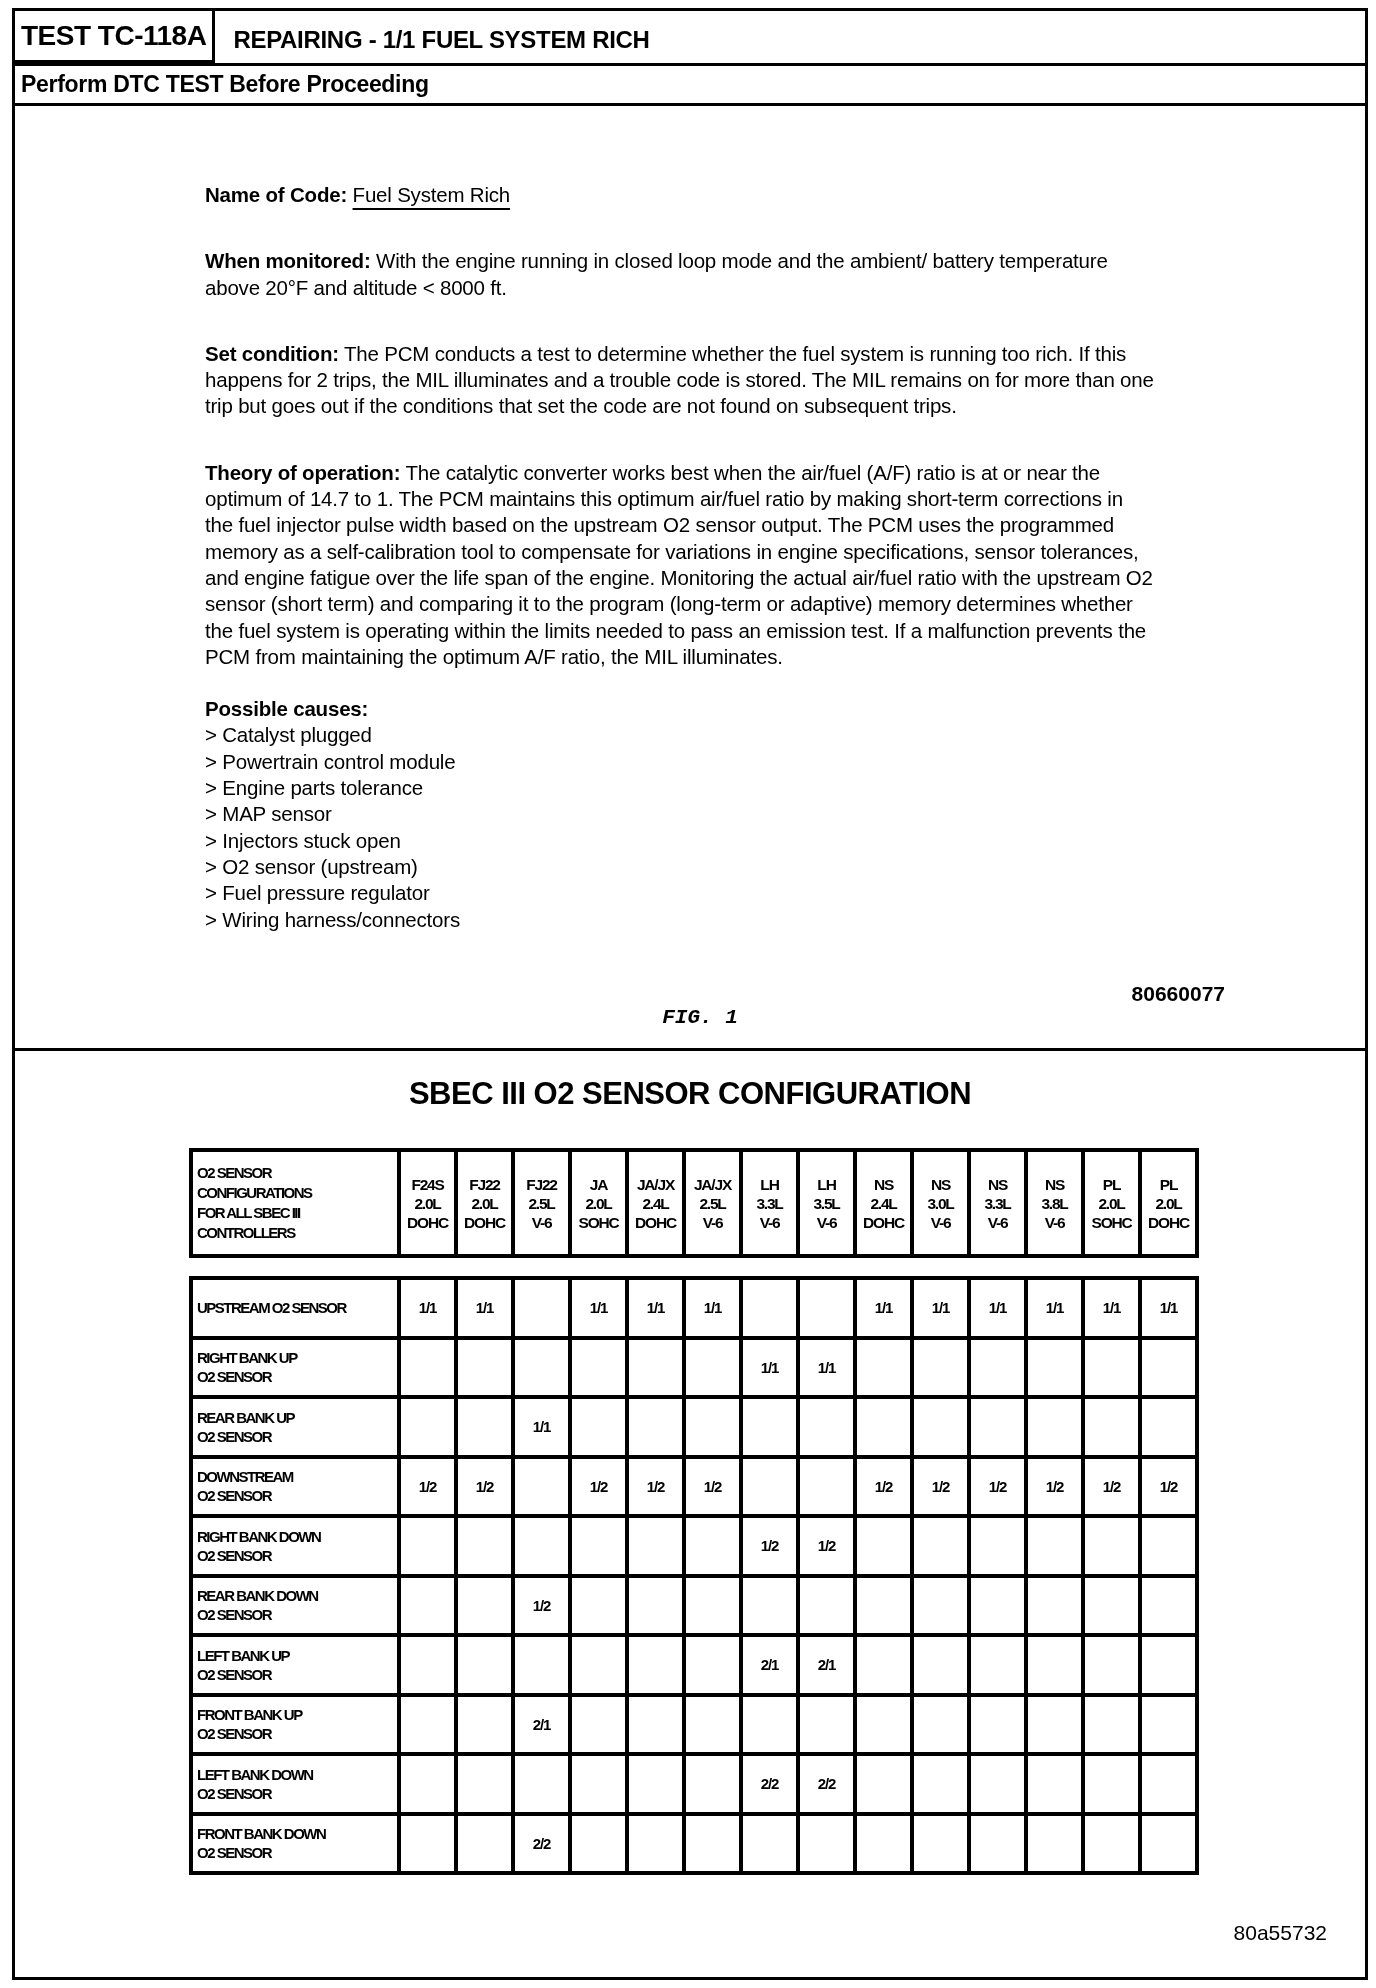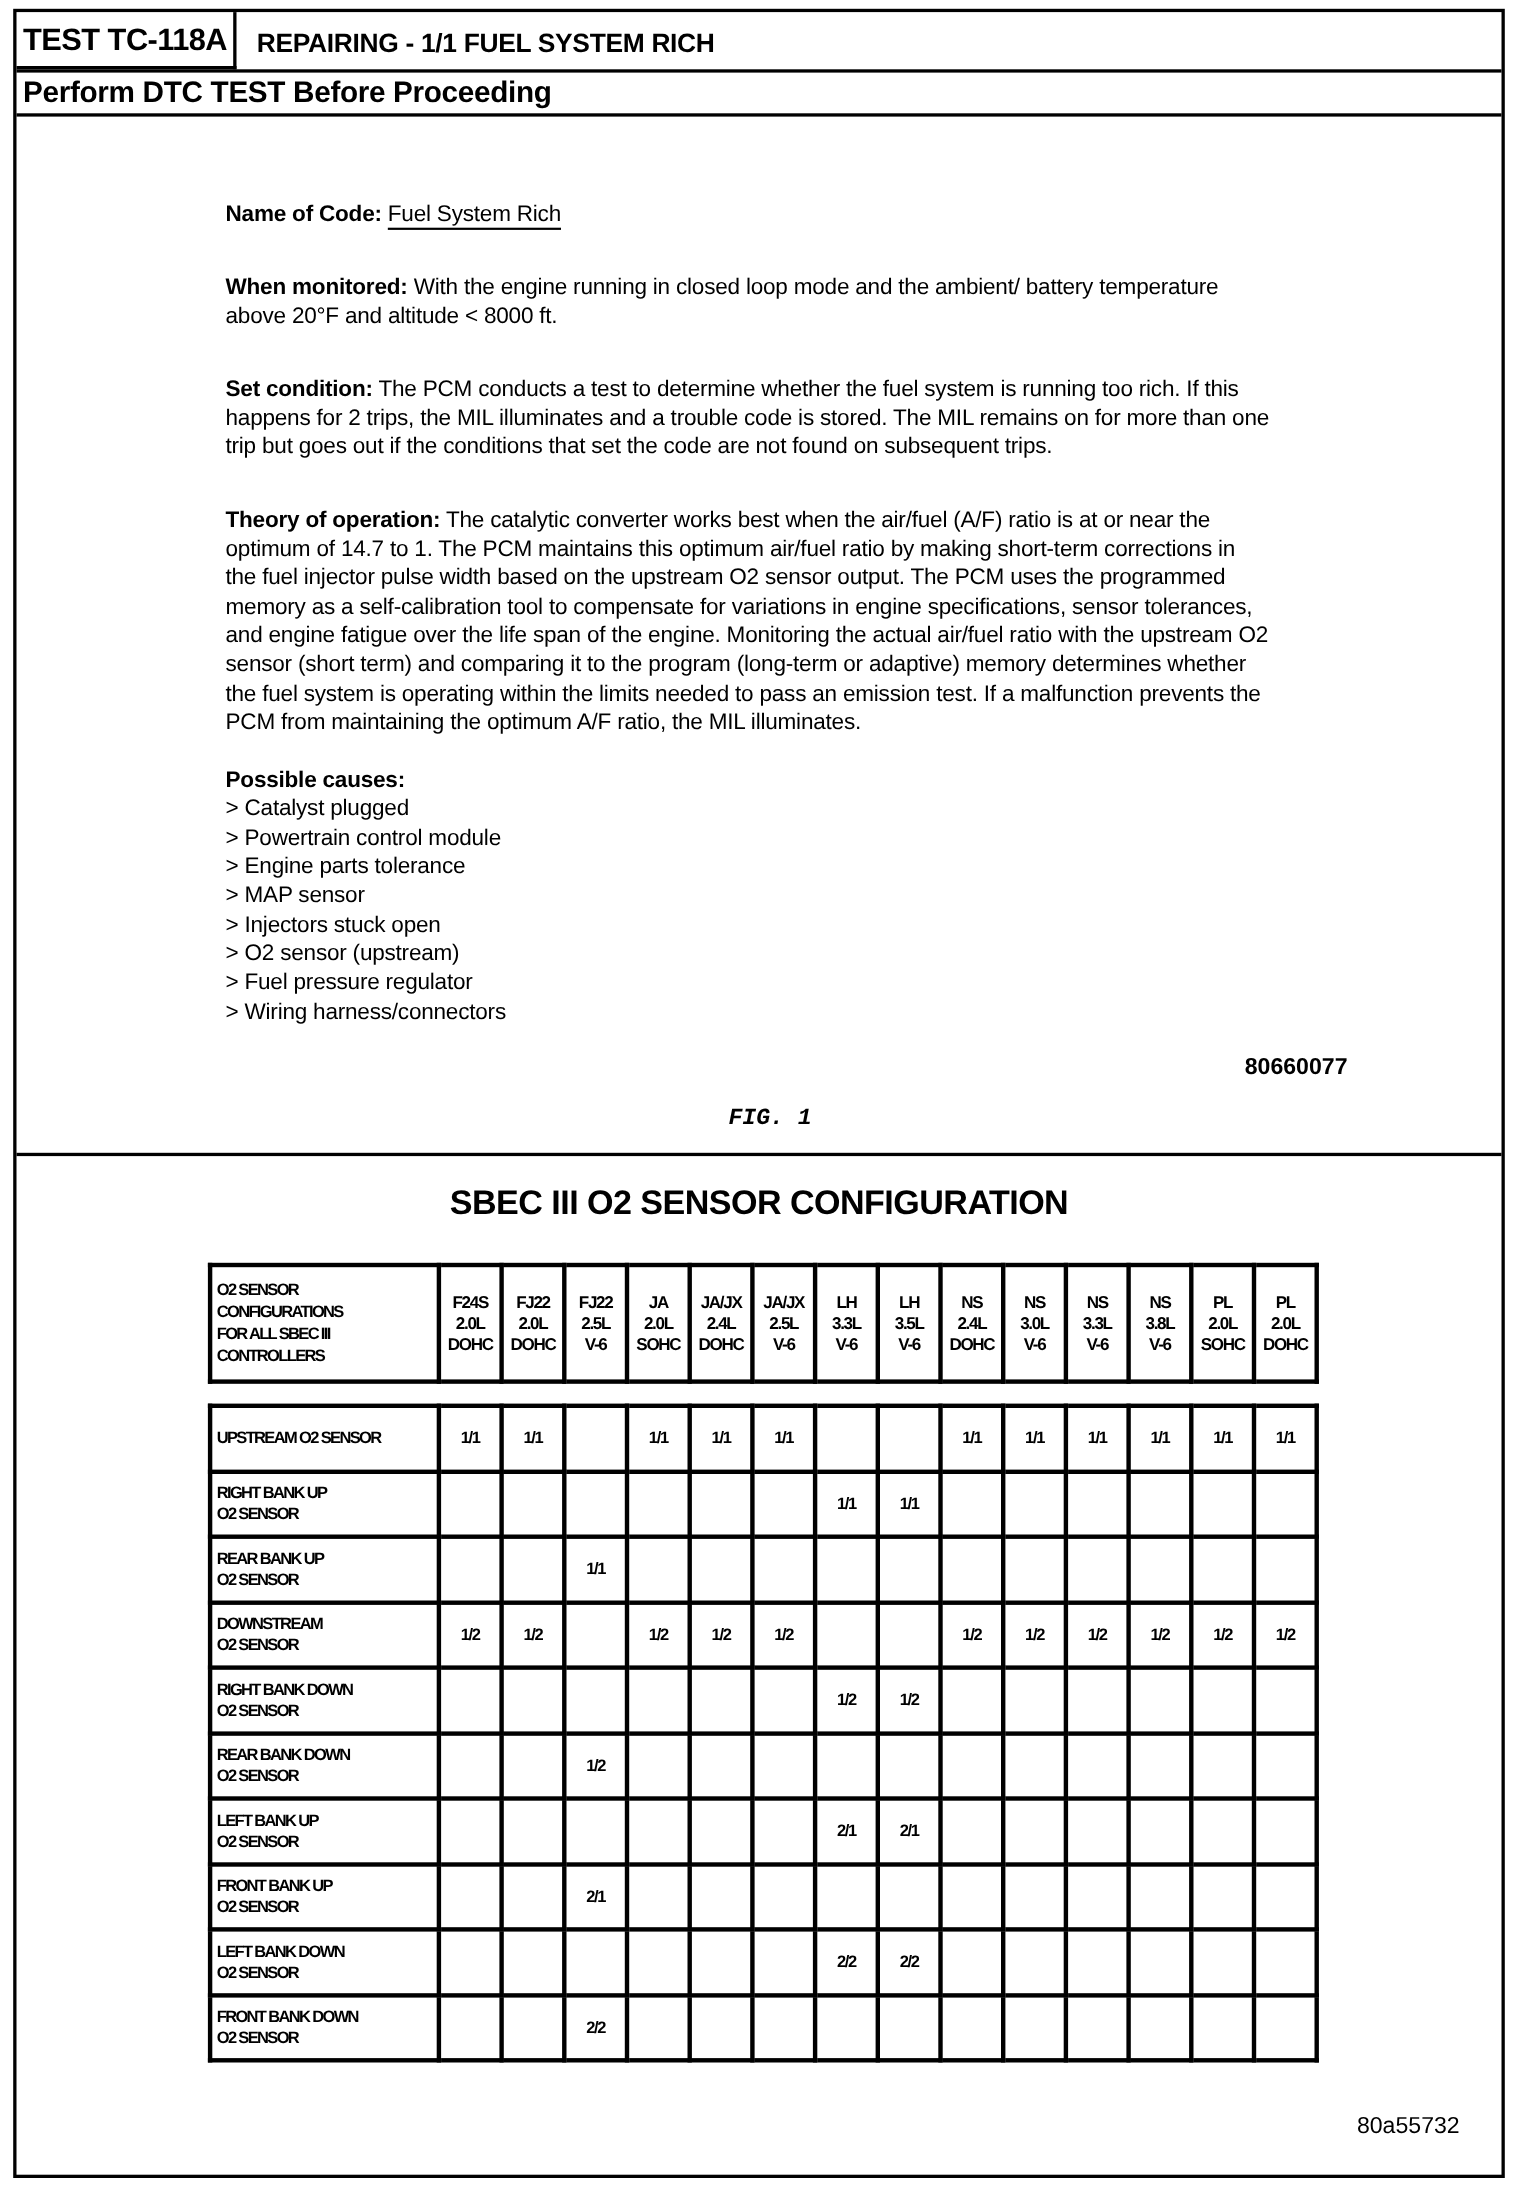--- a/index.html
+++ b/index.html
@@ -23,39 +23,39 @@
     letter-spacing: -0.5px;
   }
   .hdr-title {
     font-weight: bold; font-size: 24px; display: flex; align-items: center;
     padding-left: 18px; padding-top: 6px; letter-spacing: -0.3px;
   }
   .hdr-row2 {
     position: absolute; left: 0; top: 52px; right: 0; height: 43px;
     border-top: 3px solid #000; border-bottom: 3px solid #000;
     display: flex; align-items: center; padding-left: 6px;
-    font-weight: bold; font-size: 27px; letter-spacing: -0.3px;
+    font-weight: bold; font-size: 23px; letter-spacing: -0.3px;
   }
 
   
   .upper {
     position: absolute; left: 0; top: 95px; right: 0; height: 945px;
     border-bottom: 3px solid #000;
   }
   .content {
     position: absolute; left: 190px; top: 36px; width: 950px;
     font-size: 20.5px; line-height: 26.3px; letter-spacing: -0.2px;
   }
   .content p { margin-bottom: 26px; margin-top: 40px; }
   .lbl { font-weight: bold; }
   .code-name { text-decoration: underline; text-underline-offset: 6px; text-decoration-thickness: 2px; }
   .causes-title { font-weight: bold; }
   .cause-item { display: block; }
   .fig-code-1 {
-    position: absolute; right: 140px; top: 852px; font-weight: bold; font-size: 21px;
+    position: absolute; right: 140px; top: 876px; font-weight: bold; font-size: 21px;
   }
   .fig-label {
     position: absolute; left: 0; right: 0; top: 900px; text-align: center;
     font-weight: bold; font-style: italic; font-size: 21px; padding-left: 20px; font-family: Liberation Mono, monospace;
   }
 
   
   .lower {
     position: absolute; left: 0; top: 1043px; right: 0; bottom: 0;
   }

